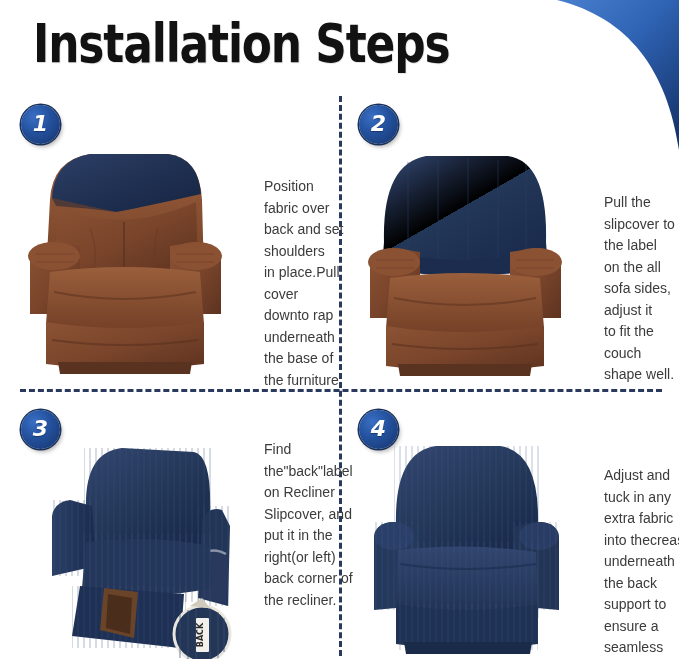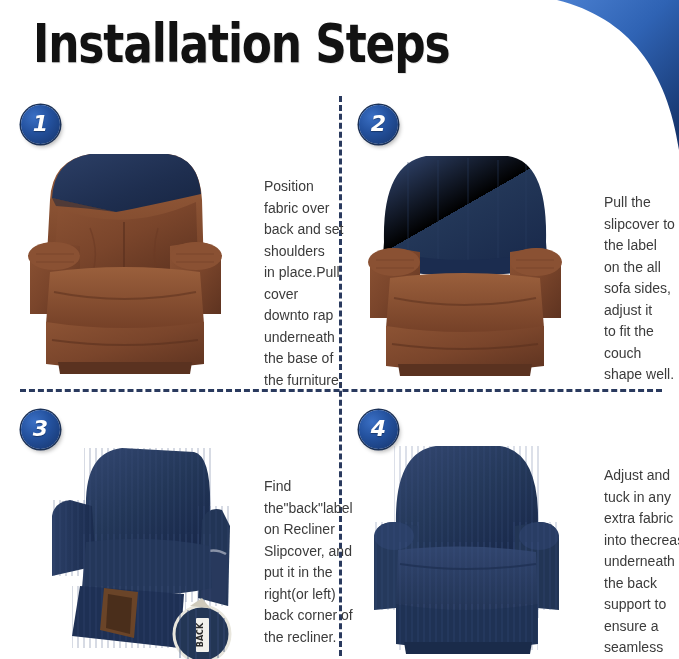--- a/index.html
+++ b/index.html
@@ -96,21 +96,21 @@
     position: absolute;
     color: #3b3b3b;
     font-size: 14px;
     line-height: 21.5px;
     font-family: "Liberation Sans", sans-serif;
     white-space: pre-line;
     margin-left: 42px;
   }
   .cap-1 { left: 222px; top: 176px; width: 112px; }
   .cap-2 { left: 562px; top: 192px; width: 112px; }
-  .cap-3 { left: 222px; top: 476px; width: 118px; }
+  .cap-3 { left: 222px; top: 439px; width: 118px; }
   .cap-4 { left: 562px; top: 465px; width: 112px; }
 
   
   .art { position: absolute; }
   .art-1 { left: 28px;  top: 142px; width: 195px; height: 238px; }
   .art-2 { left: 368px; top: 142px; width: 195px; height: 238px; }
   .art-3 { left: 52px;  top: 438px; width: 185px; height: 221px; }
   .art-4 { left: 374px; top: 438px; width: 185px; height: 221px; }
   .art svg { display: block; width: 100%; height: 100%; }
 </style>

